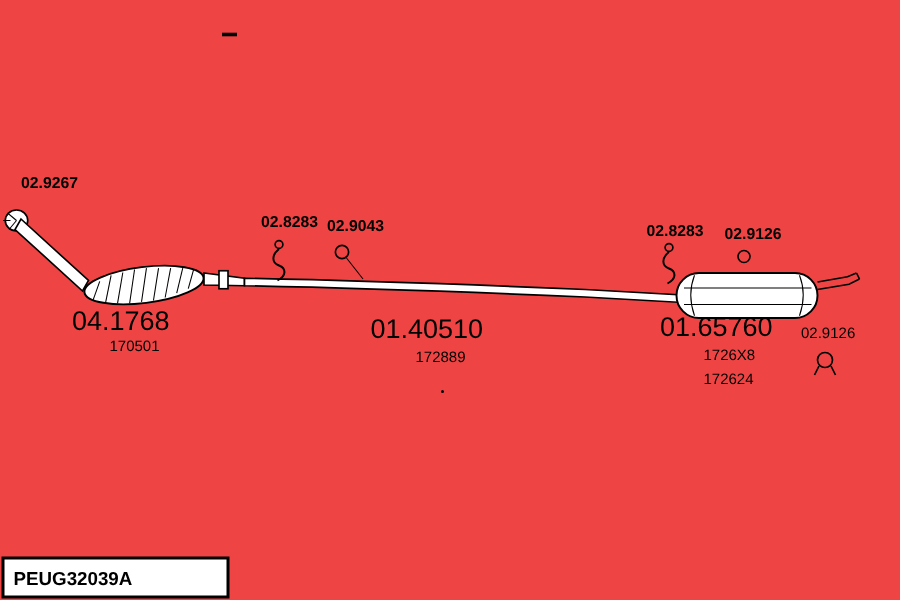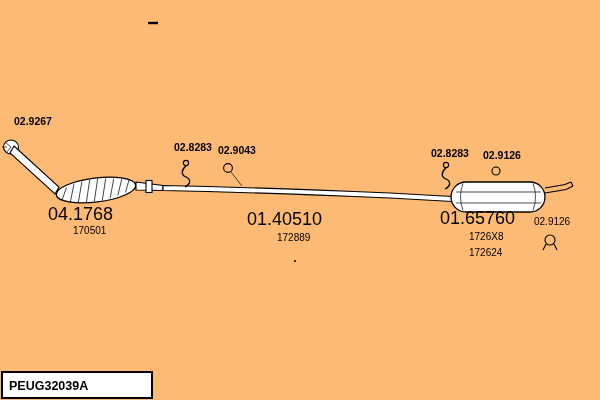--- a/index.html
+++ b/index.html
@@ -5,21 +5,21 @@
   html, body {
     margin: 0;
     padding: 0;
     background: #ffffff;
     font-family: "Liberation Sans", sans-serif;
   }
   .canvas {
     position: relative;
     width: 600px;
     height: 400px;
-    background: #fdba74;
+    background: #ef4444;
     overflow: hidden;
   }
   svg text {
     fill: #000000;
     font-family: "Liberation Sans", sans-serif;
   }
   .lbl-sm  { font-size: 10.5px; font-weight: 700; }
   .num-lg  { font-size: 18px;   font-weight: 400; }
   .ref     { font-size: 10px;   font-weight: 400; }
   .box-txt { font-size: 12.5px; font-weight: 700; }

